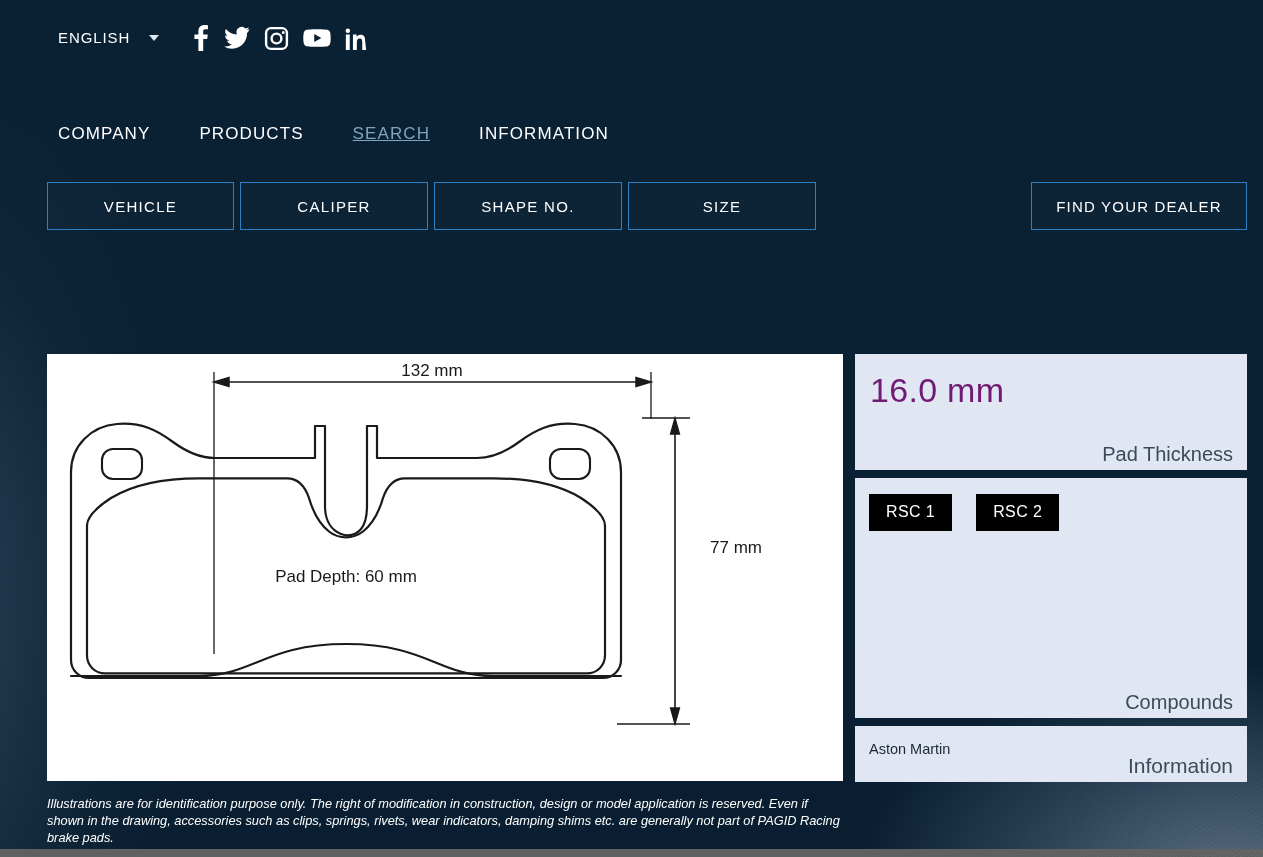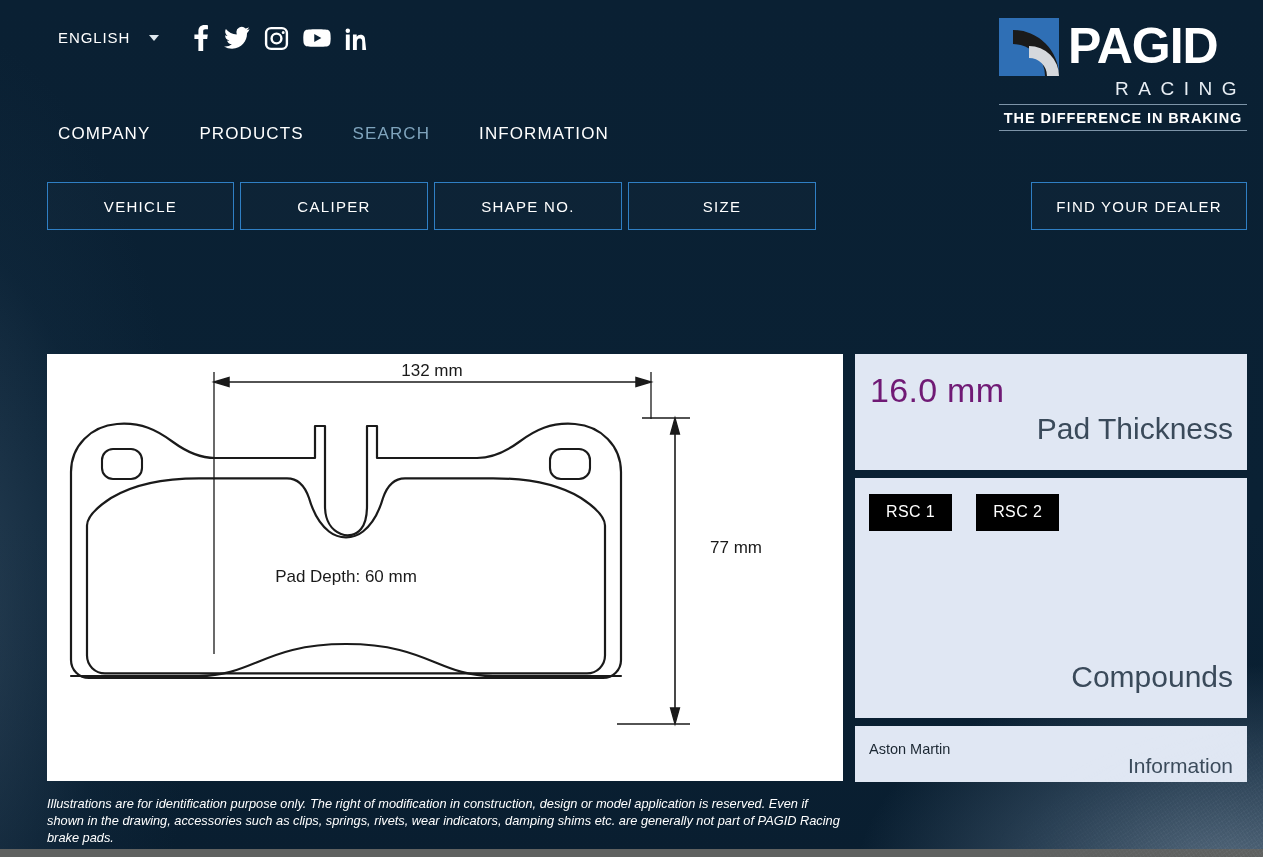--- a/index.html
+++ b/index.html
@@ -63,21 +63,21 @@
     text-align: center; padding: 5px 0 4px 0; margin-top: 4px;
     border-top: 1px solid #7d94a8; border-bottom: 1px solid #7d94a8;
   }
 
   
   .mainnav { position: absolute; left: 58px; top: 124px; display: flex; gap: 4px; }
   .mainnav a {
     color: #ffffff; font-size: 17px; letter-spacing: 1.1px;
     text-decoration: none; margin-right: 45px; white-space: nowrap;
   }
-  .mainnav a.active { color: #7fa4bd; }
+  .mainnav a.active { color: #7fa4bd; text-decoration: underline; }
 
   
   .tabs { position: absolute; left: 47px; top: 182px; display: flex; gap: 6px; }
   .tab {
     height: 48px; border: 1px solid #2f7fc4;
     display: flex; align-items: center; justify-content: center;
     color: #ffffff; font-size: 15px; letter-spacing: 1.3px;
     background: rgba(255,255,255,0.015);
   }
   .tab.w1 { width: 187px; }
@@ -124,22 +124,22 @@
   }
   .card-thick { top: 354px; height: 116px; }
   .card-comp  { top: 478px; height: 240px; }
   .card-info  { top: 726px; height: 56px; }
 
   .big-val {
     position: absolute; left: 15px; top: 17px;
     font-size: 34px; color: #701a75; letter-spacing: 0.3px;
   }
   .card-label {
-    position: absolute; right: 14px; bottom: 24px;
-    font-size: 30px; color: #3a4a5a;
+    position: absolute; right: 14px; bottom: 4px;
+    font-size: 20px; color: #3a4a5a;
   }
   .card-label.sm { font-size: 21px; bottom: 4px; }
   .badges { position: absolute; left: 14px; top: 16px; display: flex; gap: 24px; }
   .badge {
     background: #000000; color: #ffffff;
     font-size: 16px; padding: 9px 17px 10px 17px;
     letter-spacing: 0.4px;
   }
   .info-text { position: absolute; left: 14px; top: 15px; font-size: 14.5px; color: #1b2732; }
 
@@ -179,32 +179,20 @@
             <path d="M27.1 4.2a3.5 3.5 0 0 0-2.45-2.46C22.5 1.15 14 1.15 14 1.15s-8.5 0-10.65.59A3.5 3.5 0 0 0 .9 4.2C.3 6.35.3 10 .3 10s0 3.65.6 5.8a3.5 3.5 0 0 0 2.45 2.45c2.15.6 10.65.6 10.65.6s8.5 0 10.65-.6a3.5 3.5 0 0 0 2.45-2.45c.6-2.15.6-5.8.6-5.8s0-3.65-.6-5.8zM11.25 14.1V5.9L18.35 10z"></path>
           </svg>
       </a>
       <a href="#" aria-label="LinkedIn">
         <svg width="22" height="25" viewBox="0 0 22 25">
             <path d="M4.75 24.1H.85V8.6h3.9zM2.8 6.9a2.26 2.26 0 1 1 0-4.52 2.26 2.26 0 0 1 0 4.52zM21.15 24.1h-3.9v-7.54c0-1.8-.03-4.11-2.5-4.11-2.51 0-2.9 1.96-2.9 3.98v7.67h-3.9V8.6h3.75v2.12h.05a4.1 4.1 0 0 1 3.7-2.03c3.95 0 4.68 2.6 4.68 5.98z"></path>
           </svg>
       </a>
     </div>
 
-    <div class="logo">
-      <div class="logo-top">
-        <svg class="logo-mark" viewBox="0 0 60 58">
-          <rect x="0" y="0" width="60" height="58" fill="#2f6fb5"></rect>
-          <path d="M60 58 A46 46 0 0 0 14 12 L14 26 A32 32 0 0 1 46 58 Z" fill="#1a1a1a"></path>
-          <path d="M60 58 A30 30 0 0 0 30 28 L30 40 A18 18 0 0 1 48 58 Z" fill="#d5d8dc"></path>
-        </svg>
-        <div class="logo-word">PAGID</div>
-      </div>
-      <div class="logo-sub">RACING</div>
-      <div class="logo-tag">THE DIFFERENCE IN BRAKING</div>
-    </div>
   </div>
 
   <nav class="mainnav">
     <a href="#">COMPANY</a>
     <a href="#">PRODUCTS</a>
     <a href="#" class="active">SEARCH</a>
     <a href="#">INFORMATION</a>
   </nav>
 
   <div class="tabs">

